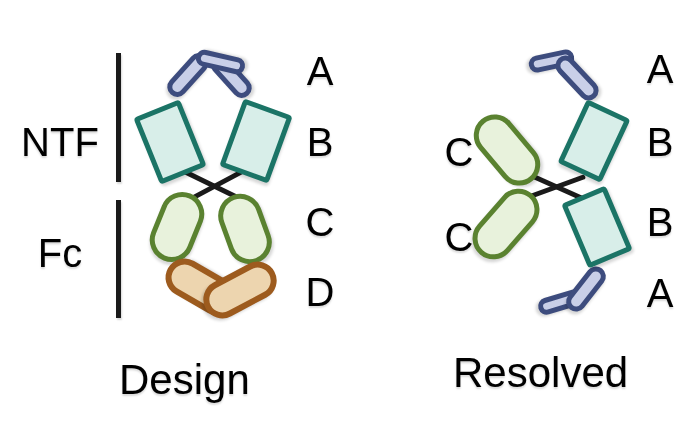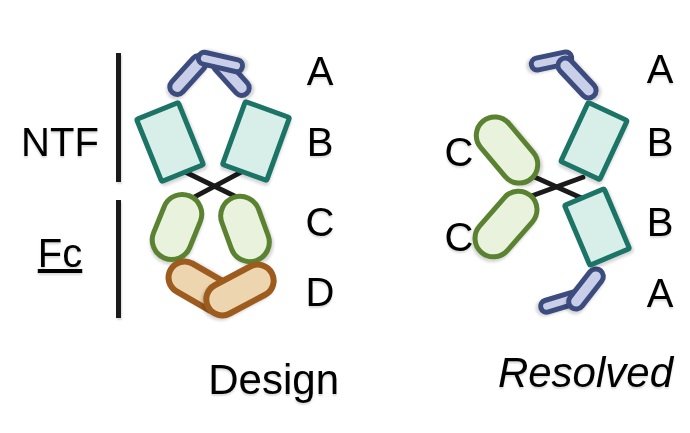--- a/index.html
+++ b/index.html
@@ -16,35 +16,35 @@
   .teal{background:var(--teal-fill);border:5px solid var(--teal-border);}
   .green{background:var(--green-fill);border:5px solid var(--green-border);}
   .tan{background:var(--tan-fill);border:6px solid var(--tan-border);}
   .xline{position:absolute;height:5px;background:var(--line);border-radius:3px;}
   .bracket{position:absolute;width:5px;background:var(--line);box-shadow:1px 2px 2px rgba(0,0,0,0.15);}
   .label{
     position:absolute;font-size:40px;line-height:44px;text-align:center;
     text-shadow:0 2px 2px rgba(0,0,0,0.15);white-space:nowrap;
   }
   .caption{
-    position:absolute;font-size:42px;line-height:46px;text-align:right;
+    position:absolute;font-size:42px;line-height:46px;text-align:left;
     text-shadow:0 2px 2px rgba(0,0,0,0.15);white-space:nowrap;
   }
 </style>
 </head>
 <body>
 
 <div class="canvas">
 
   <section>
 
     <div class="bracket" style="left:116px;top:53px;height:129px;"></div>
     <div class="bracket" style="left:116px;top:200px;height:118px;"></div>
     <div class="label" style="left:8px;top:120px;width:104px;text-align:center;">NTF</div>
-    <div class="label" style="left:8px;top:231px;width:104px;text-decoration:underline;">Fc</div>
+    <div class="label" style="left:8px;top:231px;width:104px;">Fc</div>
 
     <div class="xline" style="left:180px;top:184px;width:70px;transform:rotate(26deg);"></div>
     <div class="xline" style="left:184px;top:183px;width:64px;transform:rotate(-28deg);"></div>
 
     <div class="shape pill blue" style="left:178px;top:49px;width:20px;height:52px;transform:rotate(42deg);"></div>
     <div class="shape pill blue" style="left:221px;top:50px;width:20px;height:52px;transform:rotate(-42deg);"></div>
     <div class="shape pill blue" style="left:212px;top:37px;width:17px;height:50px;transform:rotate(-77deg);"></div>
 
     <div class="shape rect teal" style="left:145px;top:106px;width:50px;height:72px;transform:rotate(-22deg);"></div>
     <div class="shape rect teal" style="left:230px;top:105px;width:52px;height:72px;transform:rotate(20deg);"></div>
@@ -81,16 +81,16 @@
     <div class="shape pill green" style="left:485px;top:184px;width:42px;height:80px;transform:rotate(41deg);"></div>
 
     <div class="label" style="left:436px;top:130px;width:46px;">C</div>
     <div class="label" style="left:436px;top:215px;width:46px;">C</div>
 
     <div class="label" style="left:637px;top:47px;width:46px;">A</div>
     <div class="label" style="left:637px;top:120px;width:46px;">B</div>
     <div class="label" style="left:637px;top:200px;width:46px;">B</div>
     <div class="label" style="left:637px;top:271px;width:46px;">A</div>
 
-    <div class="caption" style="left:453px;top:350px;width:220px;font-style:italic;">Resolved</div>
+    <div class="caption" style="left:453px;top:350px;width:220px;">Resolved</div>
   </section>
 
 </div>
 
 </body></html>

